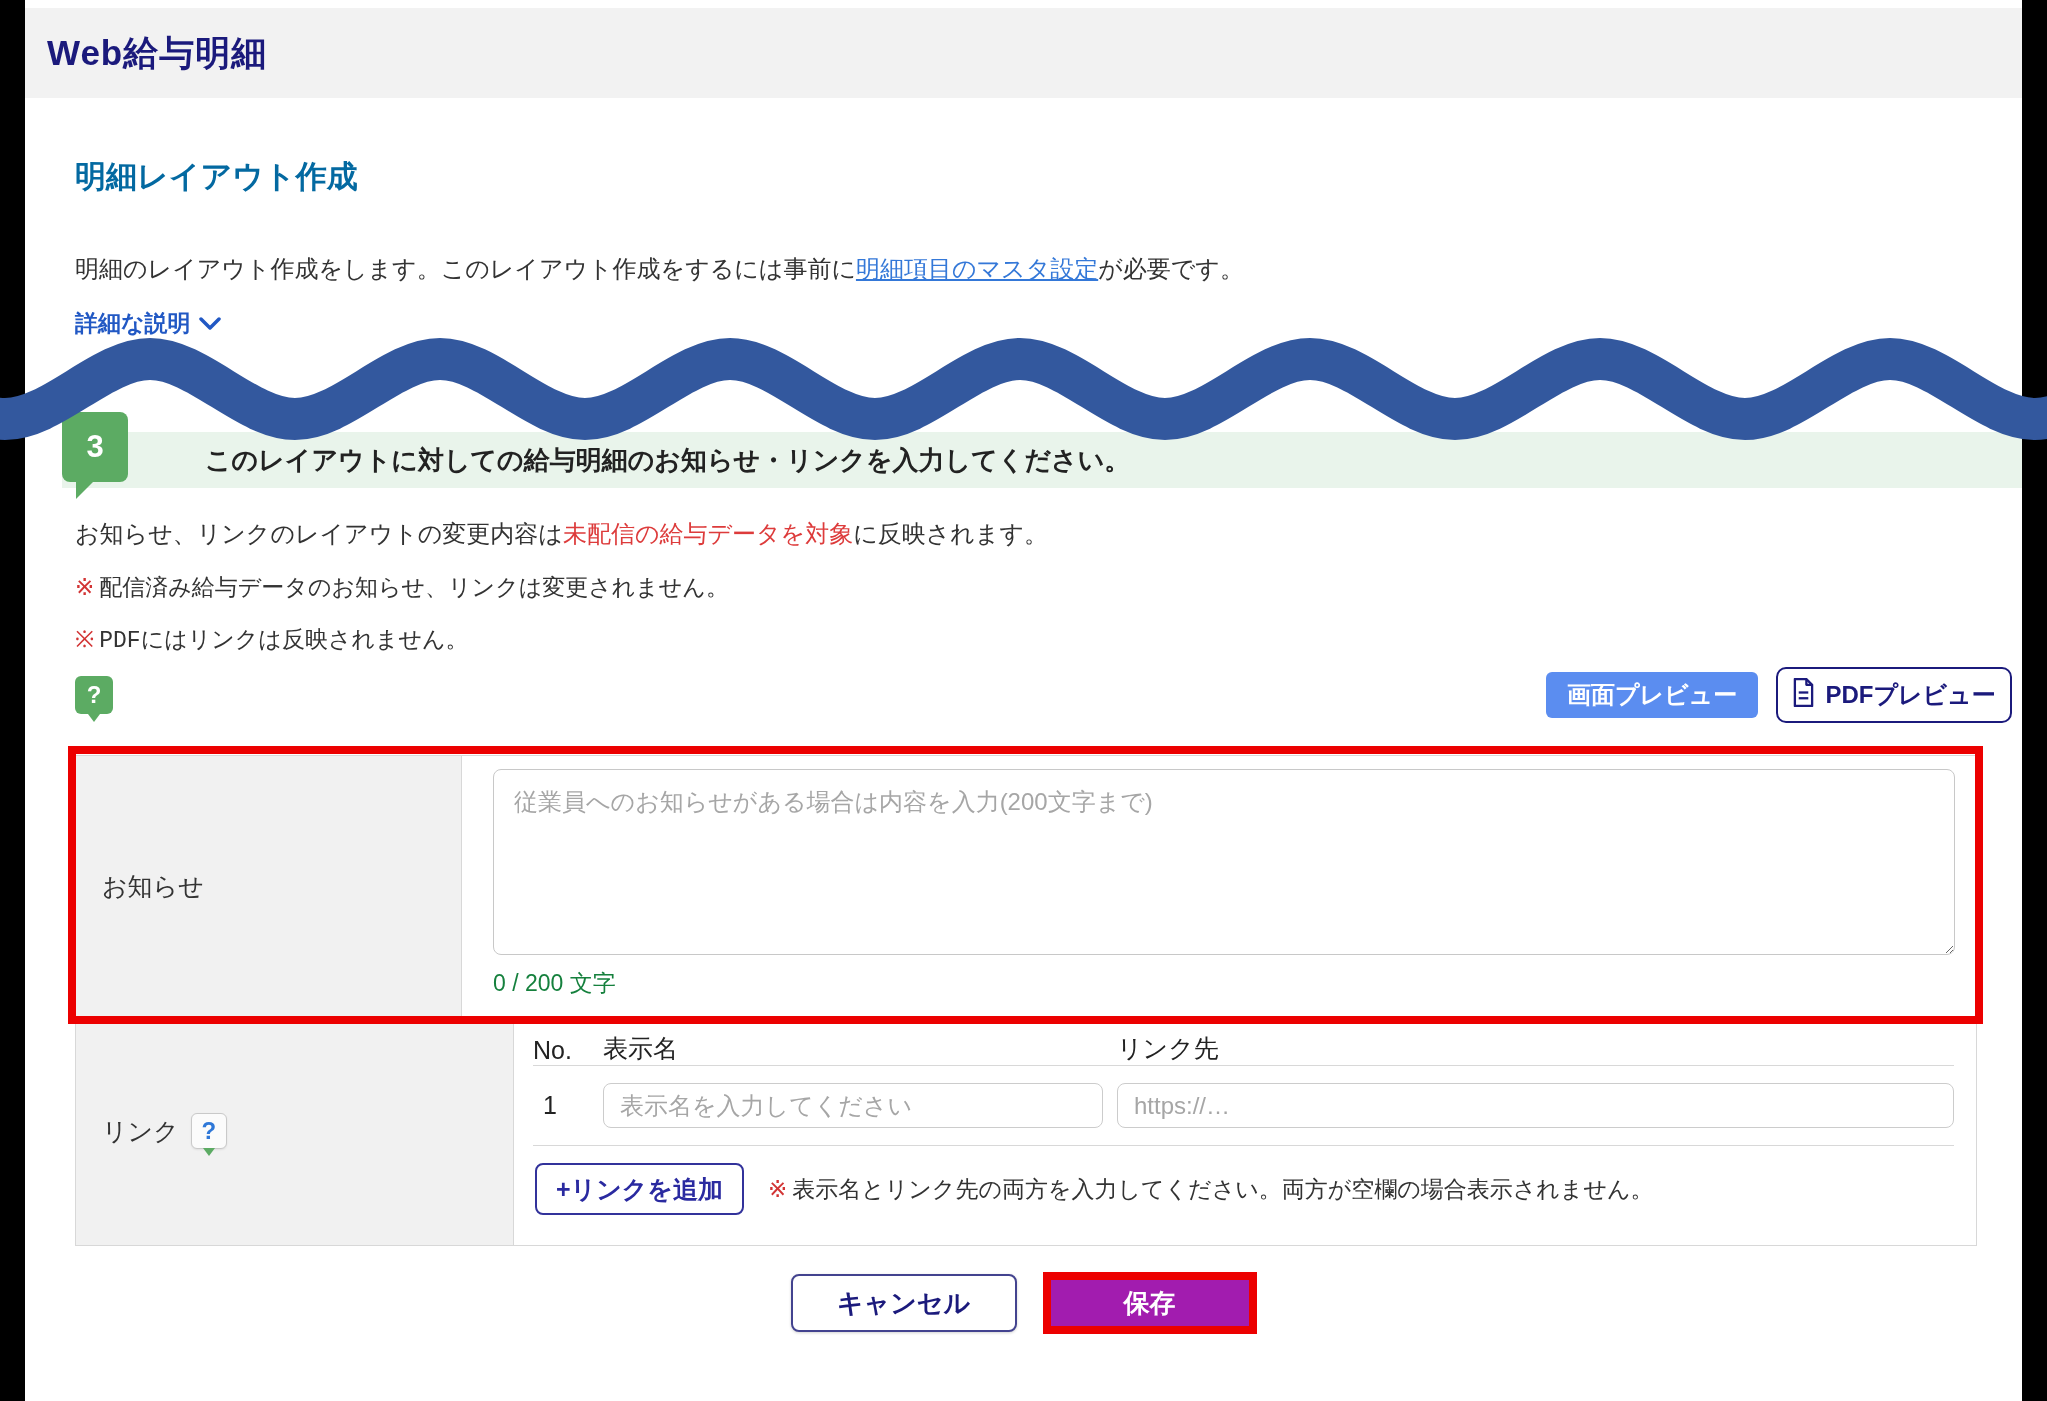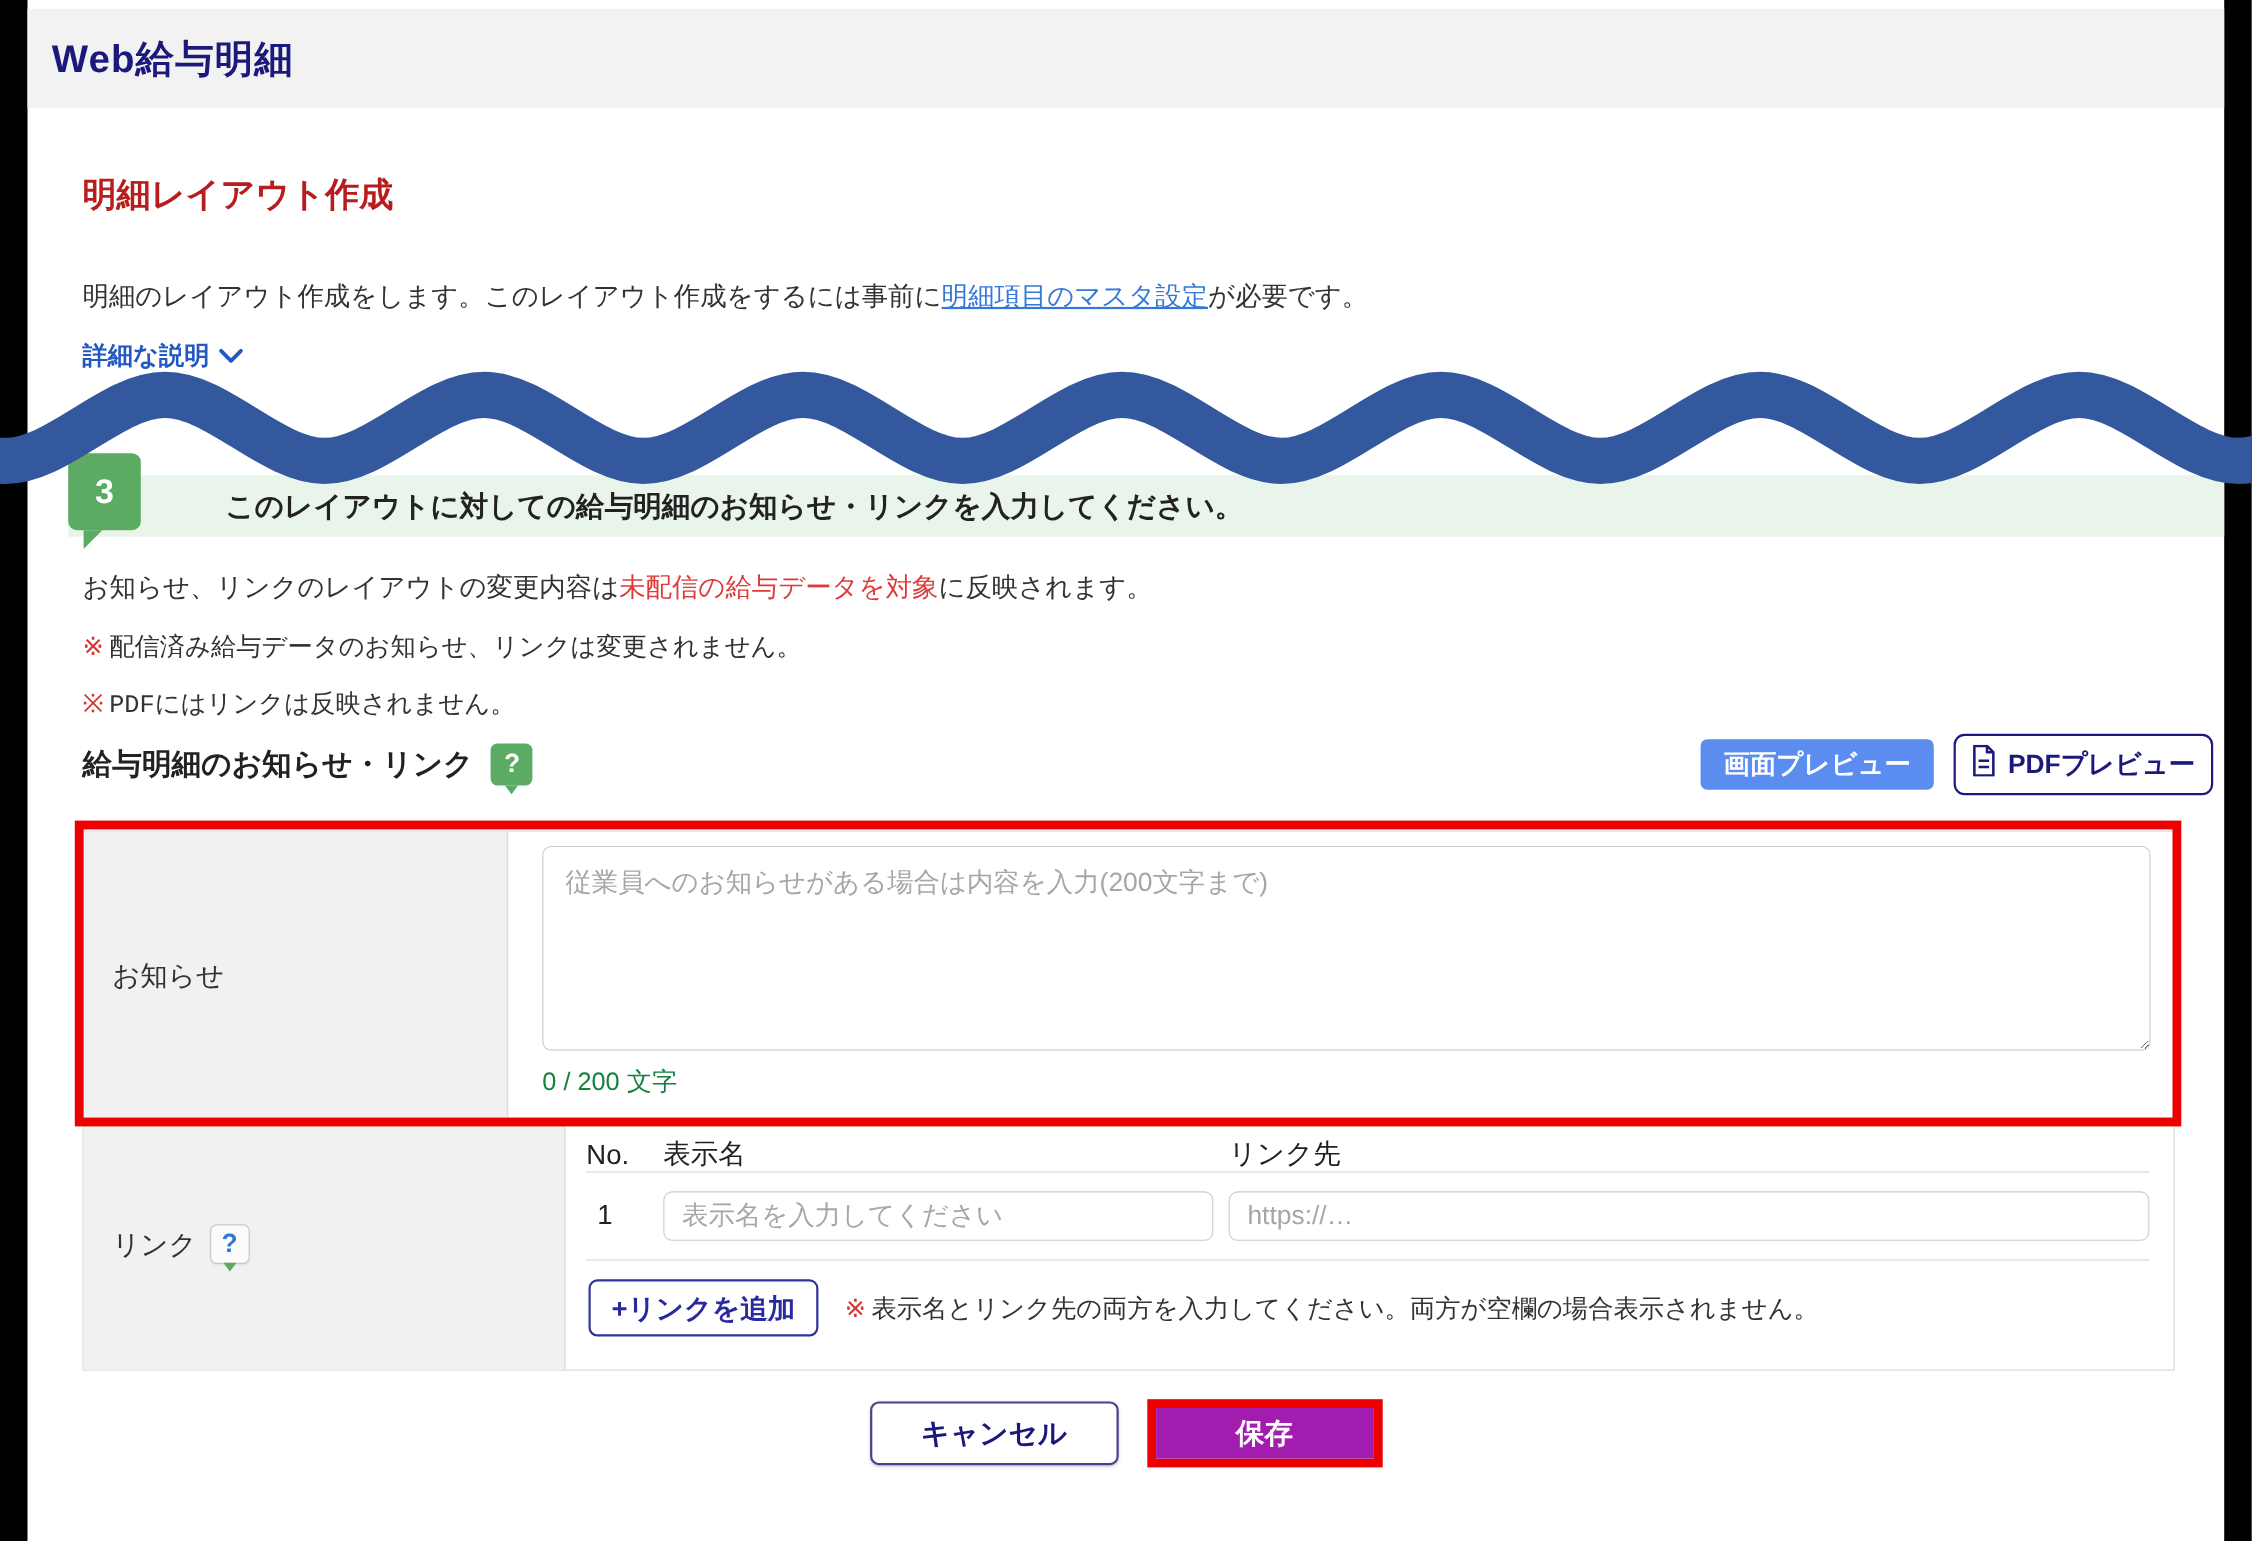--- a/index.html
+++ b/index.html
@@ -5,21 +5,21 @@
   * { margin:0; padding:0; box-sizing:border-box; }
   html,body { font-family:"Liberation Sans","DejaVu Sans",sans-serif; }
   body { width:2047px; height:1401px; position:relative; background:#000; overflow:hidden; }
 
   .page { position:absolute; left:25px; top:0; width:1997px; height:1401px; background:#fff; }
 
   
   .app-header { position:absolute; left:0; top:8px; width:100%; height:90px; background:#f2f2f2; display:flex; align-items:center; }
   .app-title { margin-left:22px; font-size:35px; font-weight:bold; color:#1b1a7c; letter-spacing:1px; }
 
-  .page-title { position:absolute; left:50px; top:156px; font-size:31px; font-weight:bold; color:#b91c1c; }
+  .page-title { position:absolute; left:50px; top:156px; font-size:31px; font-weight:bold; color:#0369a1; }
 
   .intro { position:absolute; left:50px; top:253px; font-size:24px; color:#333; }
   .intro a { color:#3478d8; text-decoration:underline; cursor:pointer; }
 
   .detail-toggle { position:absolute; left:50px; top:308px; font-size:23px; font-weight:bold; color:#2158c4; display:flex; align-items:center; gap:8px; cursor:pointer; }
 
   
   .wave-wrap { position:absolute; left:0; top:328px; width:2047px; height:132px; z-index:30; pointer-events:none; }
 
   
@@ -109,21 +109,20 @@
   <div class="step-text">このレイアウトに対しての給与明細のお知らせ・リンクを入力してください。</div>
 
   <p class="reflect-line"><span>お知らせ、リンクのレイアウトの変更内容は</span><span class="red-text">未配信の給与データを対象</span><span>に反映されます。</span></p>
 
   <p class="note-line note-1"><span class="kome">※</span><span>配信済み給与データのお知らせ、リンクは変更されません。</span></p>
 
   <p class="note-line note-2"><span class="kome">※</span><span>PDFにはリンクは反映されません。</span></p>
 
   <div class="section-row">
     <div class="section-left">
-      <span class="section-title">給与明細のお知らせ・リンク</span>
       <span class="help-green">
           <span>?</span>
         </span>
     </div>
     <div class="section-right">
       <button class="btn-screen-preview">画面プレビュー</button>
       <button class="btn-pdf-preview">
         <span>
           <svg width="23" height="29" viewBox="0 0 24 30">
               <path d="M3 1 h12 l6 6 v22 h-18 z" fill="none" stroke="#1b1a7c" stroke-width="2.4" stroke-linejoin="round"></path>

